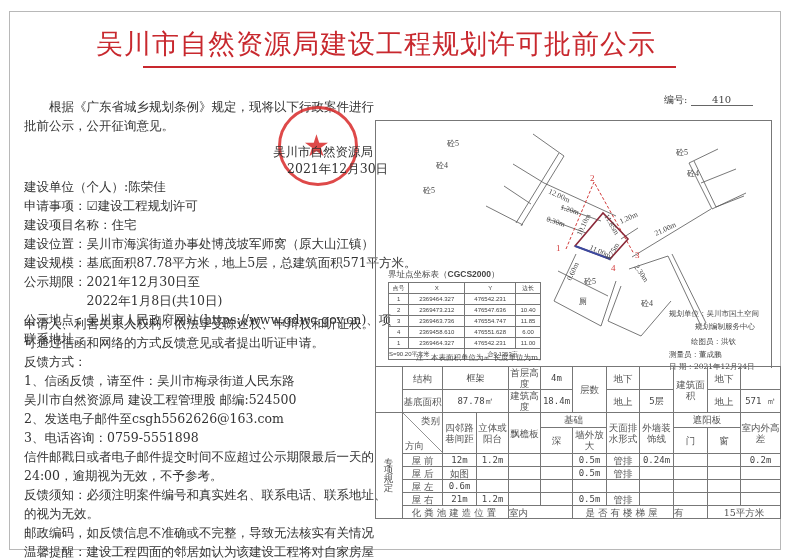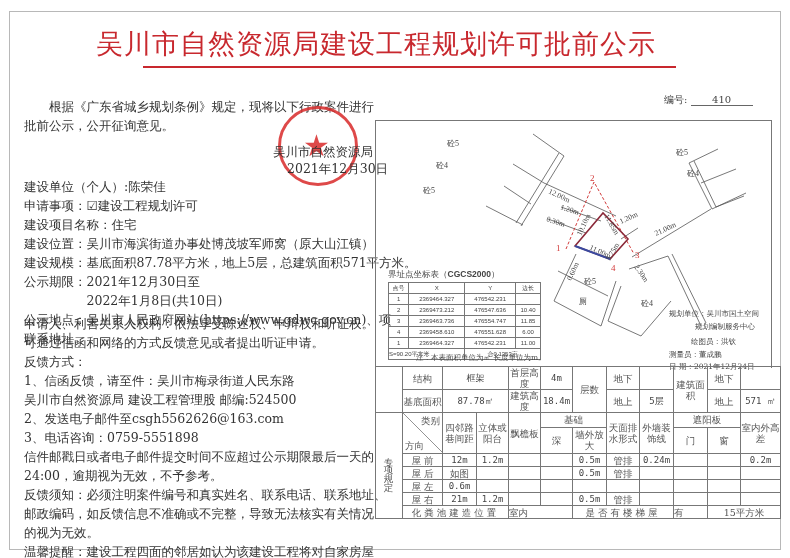--- a/index.html
+++ b/index.html
@@ -65,22 +65,22 @@
   <div>申请人、利害关系人权利：依法享受陈述权、申辩权和听证权。</div>
   <div>可通过信函和网络的方式反馈意见或者提出听证申请。</div>
   <div>反馈方式：</div>
   <div>1、信函反馈，请至件：吴川市梅录街道人民东路</div>
   <div>吴川市自然资源局  建设工程管理股  邮编:524500</div>
   <div>2、发送电子邮件至csgh5562626@163.com</div>
   <div>3、电话咨询：0759-5551898</div>
   <div>信件邮戳日或者电子邮件提交时间不应超过公示期限最后一天的</div>
   <div>24:00，逾期视为无效，不予参考。</div>
   <div>反馈须知：必须注明案件编号和真实姓名、联系电话、联系地址、</div>
+  <div>的视为无效。</div>
   <div>邮政编码，如反馈信息不准确或不完整，导致无法核实有关情况</div>
-  <div>的视为无效。</div>
   <div>温馨提醒：建设工程四面的邻居如认为该建设工程将对自家房屋</div>
 
 </div>
 
 <div class="map">
   <svg width="405" height="248" viewBox="0 0 405 248" style="position:absolute;left:0;top:0;font-family:'Liberation Serif',serif;">
     <g stroke="#555" stroke-width="0.8" fill="none">
 
       <line x1="157" y1="13" x2="188" y2="35"></line>
       <line x1="188" y1="35" x2="145" y2="105"></line>

